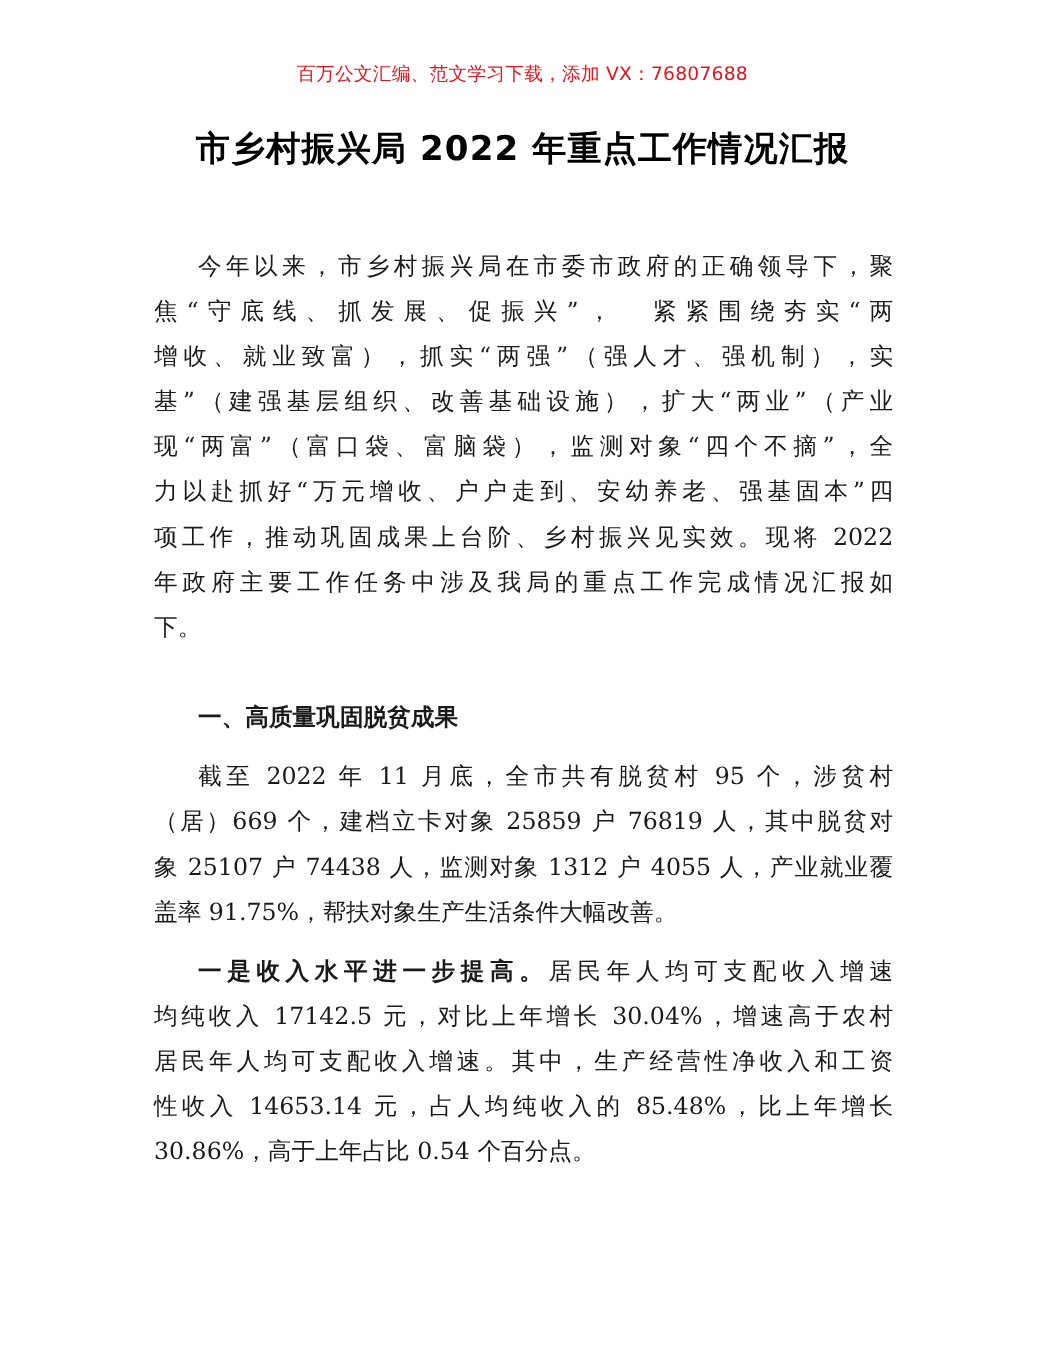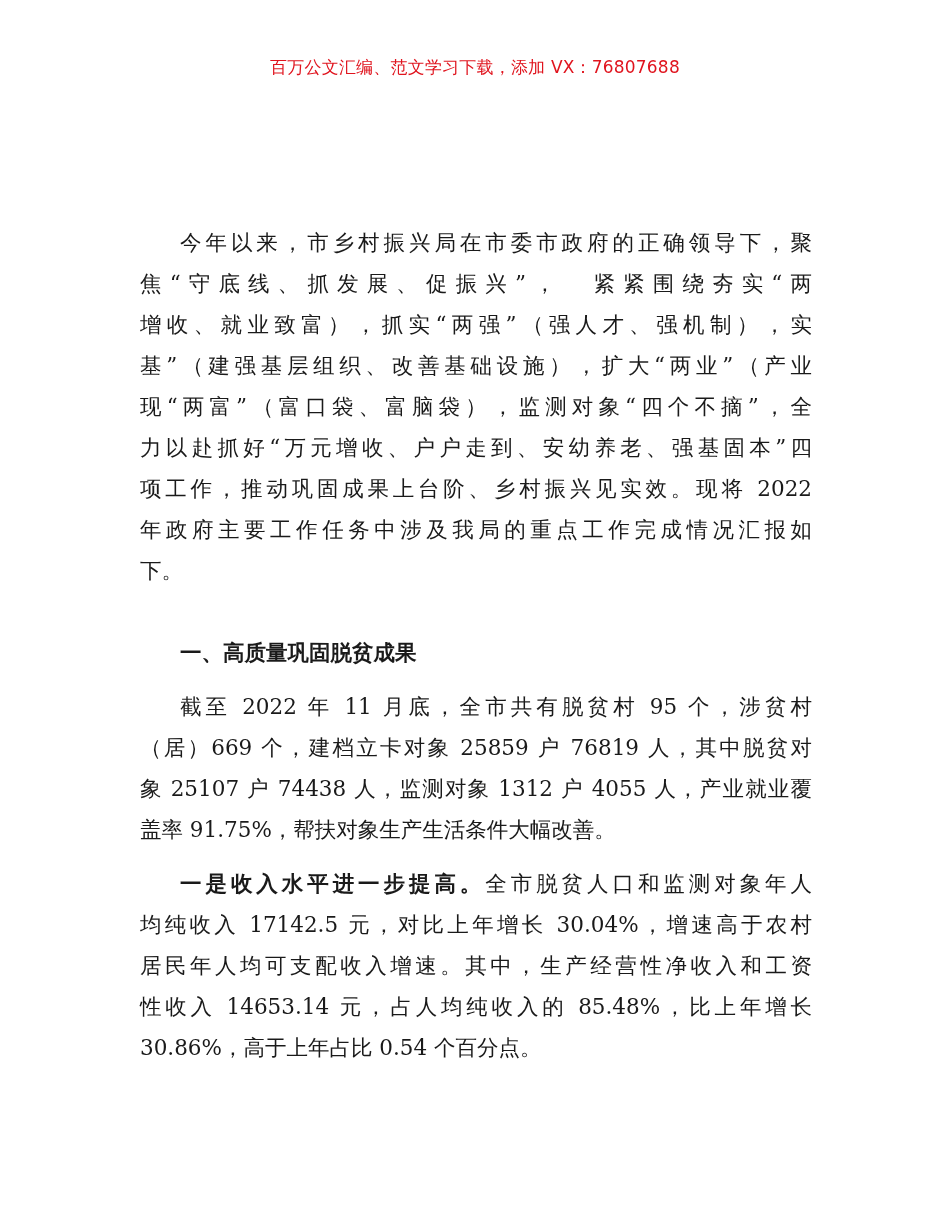--- a/index.html
+++ b/index.html
@@ -24,20 +24,21 @@
     .line.indent { padding-left: 40px; }
     .heading { font-family: "DejaVu Sans", sans-serif; font-weight: bold; margin-top: 28px; }
     .bold { font-family: Liberation Mono, monospace; font-weight: bold; }
     .gap { height: 13px; }
   </style>
 </head>
 <body>
 
 <div class="page">
   <div class="watermark">百万公文汇编、范文学习下载，添加 VX：76807688</div>
+  <div class="title">市乡村振兴局 2022 年重点工作情况汇报</div>
 
   <div class="body">
     <div>
       <span class="line indent">今年以来，市乡村振兴局在市委市政府的正确领导下，聚</span>
       <span class="line">焦“守底线、抓发展、促振兴”，　紧紧围绕夯实“两</span>
       <span class="line">增收、就业致富），抓实“两强”（强人才、强机制），实</span>
       <span class="line">基”（建强基层组织、改善基础设施），扩大“两业”（产业</span>
       <span class="line">现“两富”（富口袋、富脑袋），监测对象“四个不摘”，全</span>
       <span class="line">力以赴抓好“万元增收、户户走到、安幼养老、强基固本”四</span>
       <span class="line">项工作，推动巩固成果上台阶、乡村振兴见实效。现将 2022</span>
@@ -48,20 +49,20 @@
     <span class="line last indent heading">一、高质量巩固脱贫成果</span>
     <div class="gap"></div>
     <div>
       <span class="line indent">截至 2022 年 11 月底，全市共有脱贫村 95 个，涉贫村</span>
       <span class="line">（居）669 个，建档立卡对象 25859 户 76819 人，其中脱贫对</span>
       <span class="line">象 25107 户 74438 人，监测对象 1312 户 4055 人，产业就业覆</span>
       <span class="line last">盖率 91.75%，帮扶对象生产生活条件大幅改善。</span>
     </div>
     <div class="gap"></div>
     <div>
-      <span class="line indent"><span class="bold">一是收入水平进一步提高。</span><span>全市脱贫人口和监测对象年人</span></span>
+      <span class="line indent"><span class="bold">一是收入水平进一步提高。</span><span>居民年人均可支配收入增速</span></span>
       <span class="line">均纯收入 17142.5 元，对比上年增长 30.04%，增速高于农村</span>
       <span class="line">居民年人均可支配收入增速。其中，生产经营性净收入和工资</span>
       <span class="line">性收入 14653.14 元，占人均纯收入的 85.48%，比上年增长</span>
       <span class="line last">30.86%，高于上年占比 0.54 个百分点。</span>
     </div>
   </div>
 </div>
 
 </body></html>

